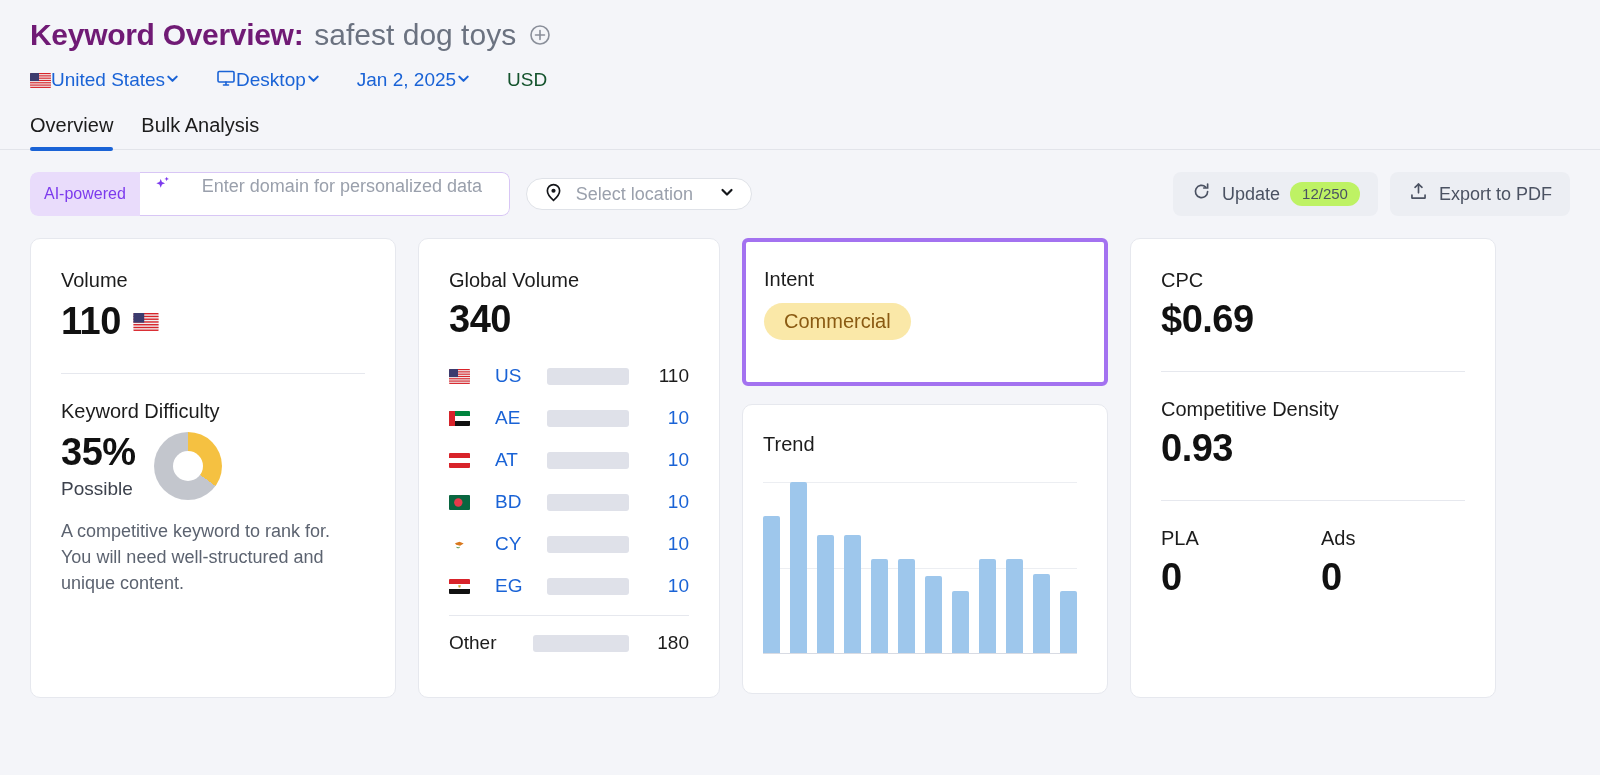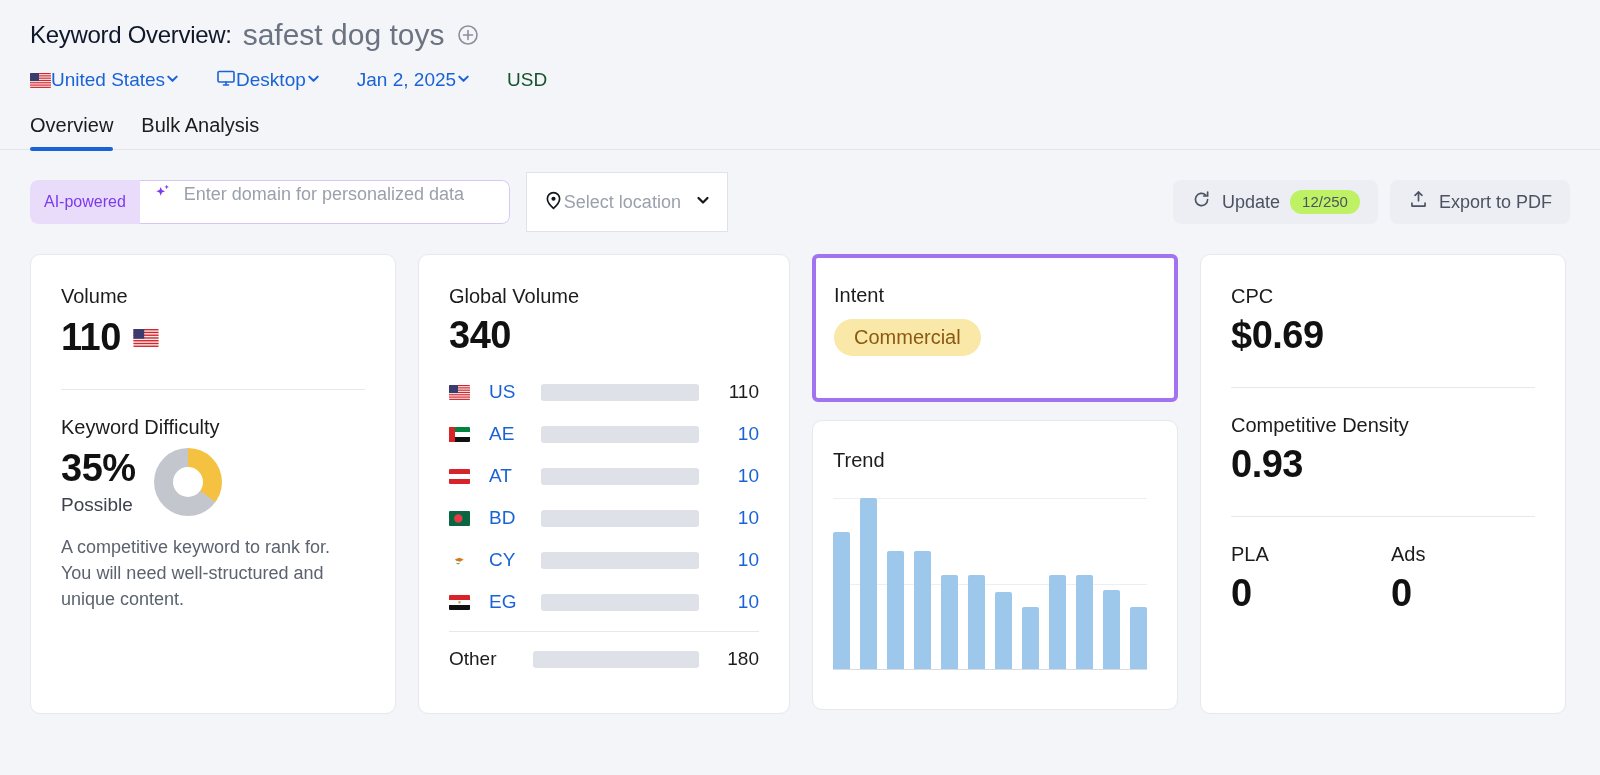--- a/index.html
+++ b/index.html
@@ -7,21 +7,21 @@
     width: 1600px; height: 775px;
     background: #f4f5f9;
     font-family: "Liberation Sans", sans-serif;
     color: #1a1a1a;
     overflow: hidden;
   }
 
   
   .header { padding: 18px 0 0 30px; }
   .title-row { display: flex; align-items: center; gap: 0; }
-  .title-main { font-size: 24px; font-weight: 400; letter-spacing: -0.3px; color: #0f172a; }
+  .title-main { font-size: 30px; font-weight: 700; letter-spacing: -0.3px; color: #701a75; }
   .title-kw { font-size: 30px; font-weight: 400; color: #6b7280; margin-left: 11px; }
   .plus-icon { margin-left: 12px; display: inline-flex; align-items: center; }
 
   .meta-row { display: flex; align-items: center; margin-top: 16px; gap: 0; }
   .meta-item { display: flex; align-items: center; gap: 0; margin-right: 36px; cursor: pointer; }
   .meta-label { font-size: 19px; color: #1a63d6; }
   .meta-label.plain { color: #14532d; cursor: default; }
   .flag { width: 21px; height: 15px; display: inline-block; border-radius: 1px; overflow: hidden; position: relative; flex: 0 0 auto; }
   .chev { display: inline-block; }
 
@@ -31,27 +31,27 @@
   .tab { font-size: 20px; padding-bottom: 12px; color: #1c1c1c; cursor: pointer; position: relative; }
   .tab.active { font-weight: 400; }
   .tab.active::after { content: ""; position: absolute; left: 0; right: 0; bottom: -2px;
                        height: 4px; background: #1a63d6; border-radius: 2px; }
 
   
   .toolbar { display: flex; align-items: center; padding: 22px 30px 0 30px; }
   .ai-group { display: flex; align-items: stretch; height: 44px; border-radius: 8px; overflow: hidden; }
   .ai-badge { background: #e9dcfb; color: #7c3aed; font-size: 16px; display: flex;
               align-items: center; padding: 0 14px; border-radius: 8px 0 0 8px; }
-  .ai-input { display: flex; align-items: center; gap: 10px; background: #fff;
+  .ai-input { display: flex; align-items: center; gap: 28px; background: #fff;
               border: 1px solid #d8c6f5; border-left: none; border-radius: 0 8px 8px 0;
               padding: 0 16px 16px 12px; min-width: 370px; }
   .ai-input .ph { color: #9aa0ac; font-size: 18px; }
 
-  .loc-btn { display: flex; align-items: center; gap: 0; height: 60px; background: #fff;
-             border: 1px solid #dfe2e8; border-radius: 0; padding: 0 16px; margin-left: 16px; cursor: pointer; }
+  .loc-btn { display: flex; align-items: center; gap: 12px; height: 32px; background: #fff;
+             border: 1px solid #dfe2e8; border-radius: 16px; padding: 0 16px; margin-left: 16px; cursor: pointer; }
   .loc-btn .ph { color: #9aa0ac; font-size: 18px; }
 
   .toolbar-right { margin-left: auto; display: flex; align-items: center; gap: 12px; }
   .btn-grey { display: flex; align-items: center; gap: 10px; height: 44px; background: #eceef3;
               border: none; border-radius: 8px; padding: 0 18px; cursor: pointer;
               font-size: 18px; color: #4b5262; font-family: inherit; }
   .pill-count { background: #bef264; border-radius: 12px; font-size: 15px; color: #4b5262;
                 padding: 3px 12px; line-height: 1.2; }
 
   
@@ -64,23 +64,23 @@
   .col-vol { width: 366px; min-height: 460px; padding: 30px 30px 26px 30px; }
   .vol-value { display: flex; align-items: center; gap: 12px; margin-top: 8px; }
   .vol-flag { width: 26px; height: 18px; }
   .kd-row { display: flex; align-items: center; gap: 18px; margin-top: 8px; }
   .kd-left { display: flex; flex-direction: column; }
   .kd-sub { font-size: 19px; color: #3d424d; margin-top: 4px; }
   .donut { width: 68px; height: 68px; border-radius: 50%; position: relative; flex: 0 0 auto; }
   .donut::after { content: ""; position: absolute; inset: 19px; background: #fff; border-radius: 50%; }
   .kd-desc { font-size: 18px; line-height: 1.45; color: #5c6370; margin-top: 18px; }
 
-  .col-glob { width: 372px; min-height: 460px; padding: 30px 30px 26px 30px; }
+  .col-glob { width: 302px; min-height: 460px; padding: 30px 30px 26px 30px; }
   .ctry-row { display: flex; align-items: center; height: 42px; }
-  .ctry-code { font-size: 19px; color: #1a63d6; width: 52px; margin-left: 19px; }
+  .ctry-code { font-size: 19px; color: #1a63d6; width: 52px; margin-left: 25px; }
   .bar-track { flex: 1; height: 17px; background: #dfe1e9; border-radius: 3px; overflow: hidden; max-width: 212px; }
   .bar-fill { height: 100%; border-radius: 3px; }
   .ctry-val { width: 60px; text-align: right; font-size: 19px; color: #1a63d6; }
   .ctry-val.dark { color: #1c1c1c; }
   .ctry-label { font-size: 19px; color: #1c1c1c; width: 84px; }
 
   .col-mid { width: 366px; display: flex; flex-direction: column; gap: 18px; }
   .intent-card { border: 4px solid #a372f0; border-radius: 6px; background: #fff;
                  padding: 26px 30px 30px 18px; min-height: 148px; }
   .intent-chip { display: inline-block; background: #fae8a8; color: #8a5a12; font-size: 20px;

